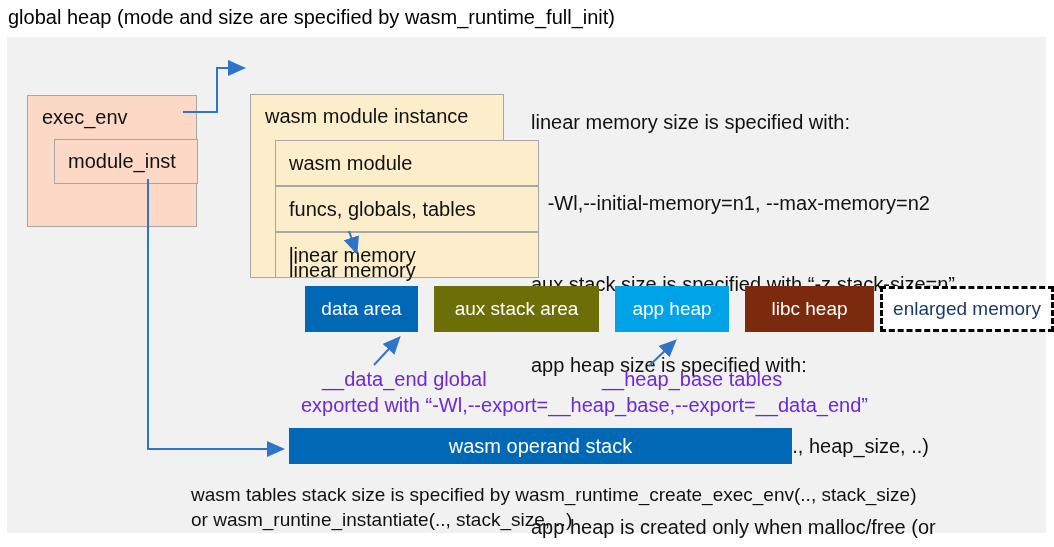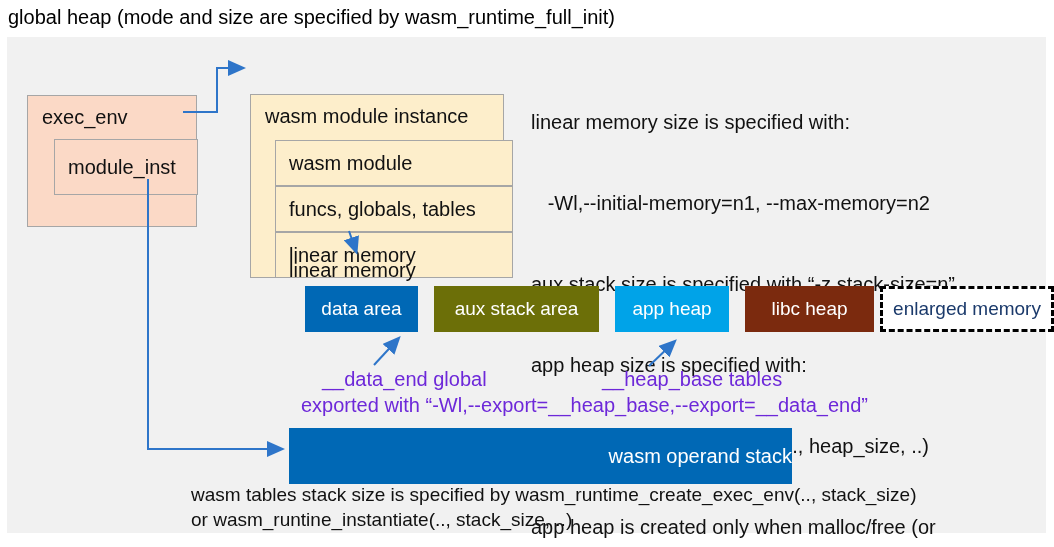--- a/index.html
+++ b/index.html
@@ -10,26 +10,26 @@
   .title { position:absolute; left:8px; top:6px; font-size:20px; color:#000; }
 
   .panel { position:absolute; left:7px; top:37px; width:1039px; height:496px; background:#f1f1f1; }
 
   
   .box { position:absolute; border:1px solid #a6a6a6; font-size:20px;margin-top:48px; }
   .box .hdr { padding:10px 0 0 14px; }
   .inner { position:absolute; border:1px solid #a6a6a6; display:flex; align-items:center; padding-left:13px; }
 
   .exec-env   { left:27px; top:47px;  width:170px; height:132px; background:#fbd9c6; }
-  .exec-inner { background:#fbd9c6; left:26px; width:144px; height:56px; }
+  .exec-inner { background:#fbd9c6; left:26px; width:144px; height:45px; }
   .mi-1 { top:43px; }
   .mi-2 { top:87px; }
 
   .mod-inst    { left:250px; top:46px; width:254px; height:184px; background:#fdeecb; }
-  .mod-inner   { background:#fdeecb; left:24px; width:238px; height:46px; }
+  .mod-inner   { background:#fdeecb; left:24px; width:264px; height:46px; }
   .mr-1 { top:45px; }
   .mr-2 { top:91px; }
   .mr-3 { top:137px; }
 
   
   .notes { position:absolute; left:531px; top:55px; font-size:20px; line-height:27px; white-space:pre; }
 
   
   .lm-label { position:absolute; left:289px; top:259px; font-size:20px; }
   .lm-bar { position:absolute; left:289px; top:286px; height:46px; display:flex; }
@@ -39,22 +39,22 @@
   .seg-2 { width:114px; }
   .seg-3 { width:129px; }
   .seg-4 { width:174px; margin-left:6px; border:3px dashed #000; }
 
   .ann { position:absolute; font-size:20px; color:#6d28d9; }
   .ann-data-end  { left:322px; top:368px; }
   .ann-heap-base { left:602px; top:368px; }
   .ann-exported  { left:301px; top:394px; }
 
   
-  .op-stack { position:absolute; left:289px; top:428px; width:503px; height:56px;
-              display:flex; align-items:center; justify-content:flex-end;
+  .op-stack { position:absolute; left:289px; top:428px; width:503px; height:36px;
+              display:flex; align-items:center; justify-content:center;
               color:#fff; font-size:20px; }
 
   .footer { position:absolute; left:191px; top:482px; font-size:19px; line-height:25px; }
 
   .arrows { position:absolute; left:0; top:0; width:1054px; height:547px; pointer-events:none; }
 </style>
 </head>
 <body>
 
 <div class="canvas">

